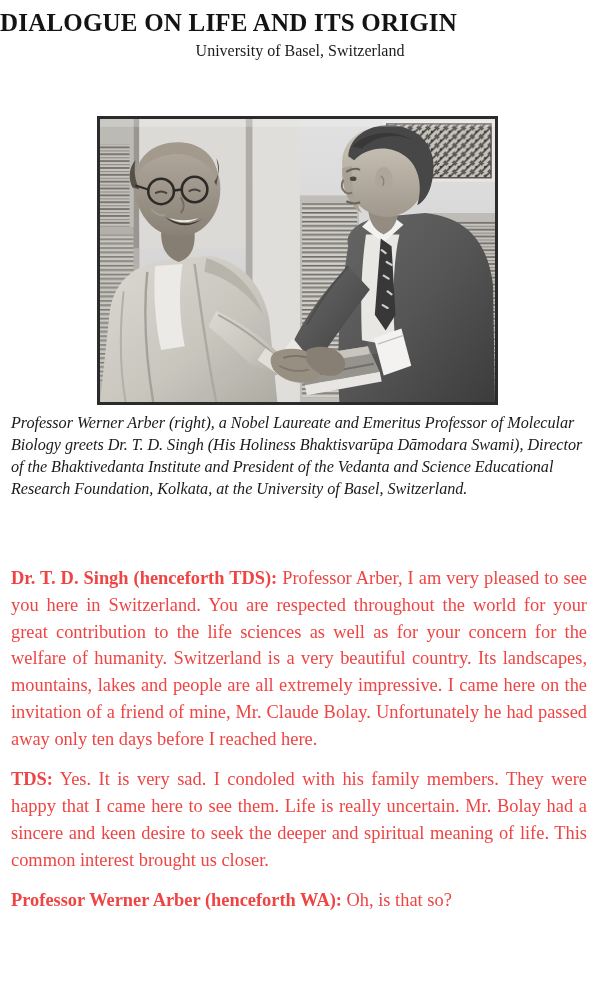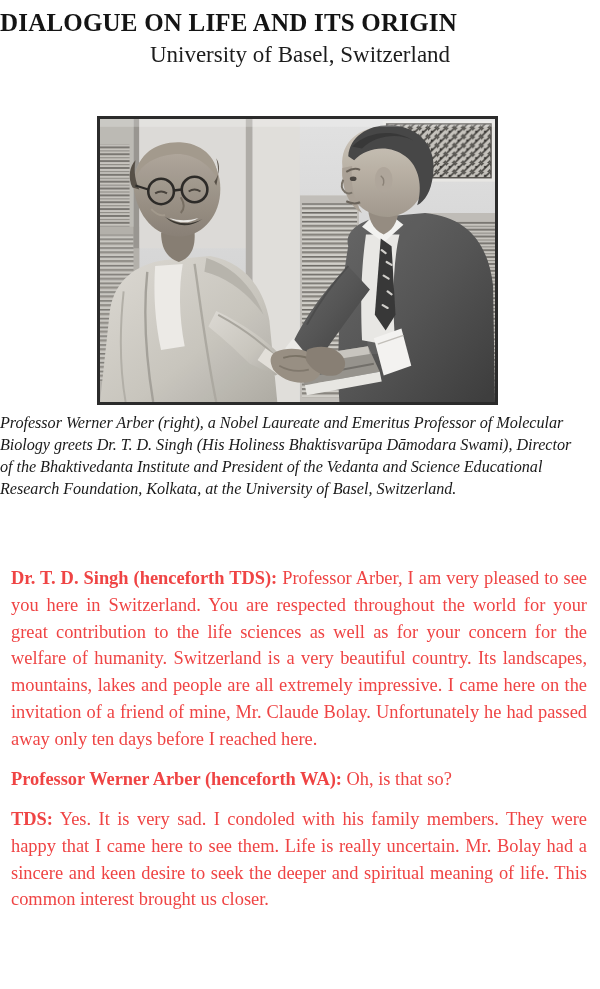--- a/index.html
+++ b/index.html
@@ -19,21 +19,21 @@
     font-weight: bold;
     font-size: 25px;
     letter-spacing: 0.2px;
     line-height: 1.12;
     margin: 9px 0 0 0;
     color: #141414;
   }
   .subtitle {
     text-align: center;
     font-weight: normal;
-    font-size: 23px;
+    font-size: 16px;
     line-height: 1.15;
     margin: 5px 0 0 0;
     color: #1c1c1c;
   }
 
   
   .photo-wrap {
     position: absolute;
     left: 97px;
     top: 107px;
@@ -41,21 +41,21 @@
     height: 289px;
     border: 3px solid #2b2b2b;
     background: #cfcfcf;
     overflow: hidden;
   }
   .photo-wrap svg { display: block; width: 100%; height: 100%; }
 
   
   .caption {
     position: absolute;
-    left: 0;
+    left: 11px;
     top: 403px;
     width: 574px;
     font-style: italic;
     font-size: 16.2px;
     line-height: 1.365;
     text-align: left;
     color: #1a1a1a;
     letter-spacing: -0.05px;
   }
 
@@ -240,22 +240,22 @@
   </div>
 
   <div class="caption">Professor Werner Arber (right), a Nobel Laureate and Emeritus Professor of Molecular Biology greets Dr. T. D. Singh (His Holiness Bhaktisvarūpa Dāmodara Swami), Director of the Bhaktivedanta Institute and President of the Vedanta and Science Educational Research Foundation, Kolkata, at the University of Basel, Switzerland.</div>
 
   <div class="body-text">
 
     <p class="para">
       <span class="speaker">Dr. T. D. Singh (henceforth TDS):</span><span> Professor Arber, I am very pleased to see you here in Switzerland. You are respected throughout the world for your great contribution to the life sciences as well as for your concern for the welfare of humanity. Switzerland is a very beautiful country. Its landscapes, mountains, lakes and people are all extremely impressive. I came here on the invitation of a friend of mine, Mr. Claude Bolay. Unfortunately he had passed away only ten days before I reached here.</span>
     </p>
 
+    <p class="para">
+      <span class="speaker">TDS:</span><span> Yes. It is very sad. I condoled with his family members. They were happy that I came here to see them. Life is really uncertain. Mr. Bolay had a sincere and keen desire to seek the deeper and spiritual meaning of life. This common interest brought us closer.</span>
+    </p>
+
     <p class="para tight">
       <span class="speaker">Professor Werner Arber (henceforth WA):</span><span> Oh, is that so?</span>
     </p>
 
-    <p class="para">
-      <span class="speaker">TDS:</span><span> Yes. It is very sad. I condoled with his family members. They were happy that I came here to see them. Life is really uncertain. Mr. Bolay had a sincere and keen desire to seek the deeper and spiritual meaning of life. This common interest brought us closer.</span>
-    </p>
-
   </div>
 </div>
 
 </body></html>

